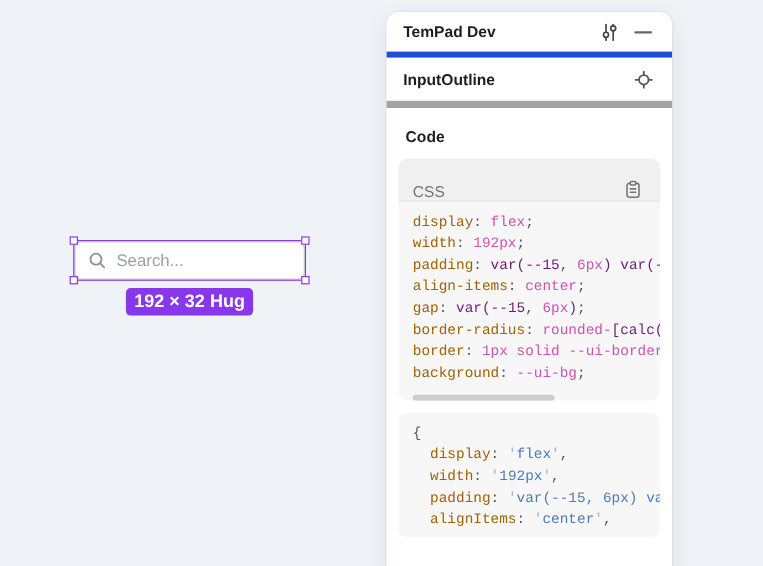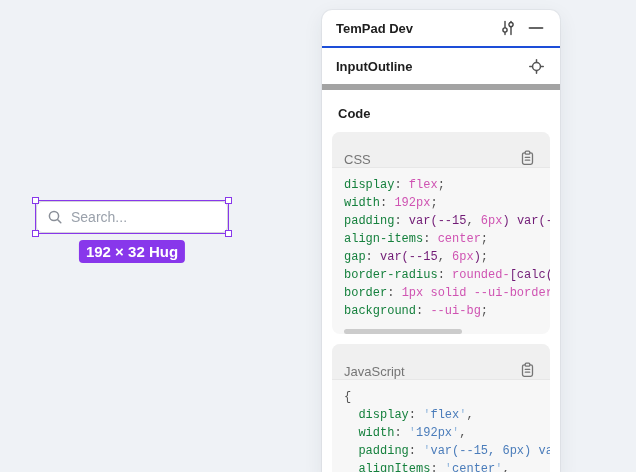--- a/index.html
+++ b/index.html
@@ -5,21 +5,21 @@
   * { margin: 0; padding: 0; box-sizing: border-box; }
   html, body { width: 636px; height: 472px; overflow: hidden; }
   body {
     position: relative;
     background: #eff2f6;
     font-family: "Liberation Sans", sans-serif;
     color: #1e1e1e;
   }
 
   
-  .stage-item { position: absolute; left: 36px; top: 201px; width: 192px; height: 32px; text-align: right; }
+  .stage-item { position: absolute; left: 62px; top: 201px; width: 192px; height: 32px; text-align: right; }
   .search-field {
     position: absolute; inset: 0;
     background: #ffffff;
     border: 1px solid #d3d4d8;
     border-radius: 6px;
     display: flex; align-items: center;
     padding: 0 10px; gap: 8px;
   }
   .search-placeholder { font-size: 14px; color: #9aa1ab; }
   .selection-outline {
@@ -44,21 +44,21 @@
 
   
   .panel {
     position: absolute; left: 322px; top: 10px; width: 238px; height: 470px;
     background: #ffffff; border-radius: 10px 10px 0 0;
     box-shadow: 0 0 0 1px rgba(0,0,0,0.04), 0 6px 20px rgba(40,50,70,0.08);
     overflow: hidden;
   }
   .panel-header {
     height: 38px; display: flex; align-items: center;
-    padding: 0 14px; border-bottom: 2px solid #1d4ed8;
+    padding: 0 14px; border-bottom: 5px solid #1d4ed8;
   }
   .panel-title { flex: 1; font-size: 13px; font-weight: bold; }
   .hdr-icon { display: flex; align-items: center; justify-content: center; width: 20px; height: 20px; cursor: pointer; }
   .hdr-icon + .hdr-icon { margin-left: 8px; }
   .component-row {
     height: 42px; display: flex; align-items: center;
     padding: 0 14px; border-bottom: 6px solid #a3a3a3;
   }
   .component-name { flex: 1; font-size: 13px; font-weight: bold; }
   .section-label { margin: 16px 16px 11px 16px; font-size: 13px; font-weight: bold; }
@@ -71,21 +71,21 @@
   }
   .code-block-title { flex: 1; font-size: 13px; color: #757575; }
   .copy-btn { display: flex; align-items: center; width: 18px; height: 18px; cursor: pointer; }
   .code-body {
     padding: 8px 0 6px 12px;
     font-family: "Liberation Mono", "DejaVu Sans Mono", monospace;
     font-size: 12px; line-height: 18px;
     white-space: pre; overflow: hidden;
   }
   .code-line { white-space: pre; }
-  .tk-p { color: #15803d; }
+  .tk-p { color: #a16207; }
   .tk-d { color: #555555; }
   .tk-v { color: #cf53b2; }
   .tk-f { color: #701a75; }
   .tk-s { color: #4a7cba; }
   .tk-q { color: #93b7dd; }
   .hscrollbar {
     margin: 3px 12px 0 12px; height: 5px; width: 118px;
     background: #cccccc; border-radius: 3px;
   }
   svg { display: block; }
@@ -156,27 +156,16 @@
           <line x1="5.3" y1="7.4" x2="9.7" y2="7.4"></line>
           <line x1="5.3" y1="10.2" x2="9.7" y2="10.2"></line>
         </svg>
       </div>
     </div>
     <div class="code-body"><div class="code-line"><span class="tk-p">display</span><span class="tk-d">: </span><span class="tk-v">flex</span><span class="tk-d">;</span></div><div class="code-line"><span class="tk-p">width</span><span class="tk-d">: </span><span class="tk-v">192px</span><span class="tk-d">;</span></div><div class="code-line"><span class="tk-p">padding</span><span class="tk-d">: </span><span class="tk-f">var(</span><span class="tk-f">--15</span><span class="tk-d">, </span><span class="tk-v">6px</span><span class="tk-f">)</span><span class="tk-d"> </span><span class="tk-f">var(--</span></div><div class="code-line"><span class="tk-p">align-items</span><span class="tk-d">: </span><span class="tk-v">center</span><span class="tk-d">;</span></div><div class="code-line"><span class="tk-p">gap</span><span class="tk-d">: </span><span class="tk-f">var(</span><span class="tk-f">--15</span><span class="tk-d">, </span><span class="tk-v">6px</span><span class="tk-f">)</span><span class="tk-d">;</span></div><div class="code-line"><span class="tk-p">border-radius</span><span class="tk-d">: </span><span class="tk-v">rounded-</span><span class="tk-f">[calc(</span></div><div class="code-line"><span class="tk-p">border</span><span class="tk-d">: </span><span class="tk-v">1px</span><span class="tk-d"> </span><span class="tk-v">solid</span><span class="tk-d"> </span><span class="tk-v">--ui-border-</span></div><div class="code-line"><span class="tk-p">background</span><span class="tk-d">: </span><span class="tk-v">--ui-bg</span><span class="tk-d">;</span></div></div>
     <div class="hscrollbar"></div>
   </div>
 
   <div class="code-block">
-    <div class="code-block-header">
-      <div class="code-block-title">JavaScript</div>
-      <div class="copy-btn">
-        <svg width="15" height="16" viewBox="0 0 15 16" fill="none" stroke="#757575" stroke-width="1.3" stroke-linecap="round">
-          <rect x="2.5" y="2.8" width="10" height="11.5" rx="1.8"></rect>
-          <rect x="5.2" y="1.2" width="4.6" height="3" rx="1" fill="#f0f0f0"></rect>
-          <line x1="5.3" y1="7.4" x2="9.7" y2="7.4"></line>
-          <line x1="5.3" y1="10.2" x2="9.7" y2="10.2"></line>
-        </svg>
-      </div>
-    </div>
     <div class="code-body"><div class="code-line"><span class="tk-d">{</span></div><div class="code-line"><span class="tk-d">  </span><span class="tk-p">display</span><span class="tk-d">: </span><span class="tk-q">'</span><span class="tk-s">flex</span><span class="tk-q">'</span><span class="tk-d">,</span></div><div class="code-line"><span class="tk-d">  </span><span class="tk-p">width</span><span class="tk-d">: </span><span class="tk-q">'</span><span class="tk-s">192px</span><span class="tk-q">'</span><span class="tk-d">,</span></div><div class="code-line"><span class="tk-d">  </span><span class="tk-p">padding</span><span class="tk-d">: </span><span class="tk-q">'</span><span class="tk-s">var(--15, 6px) var</span></div><div class="code-line"><span class="tk-d">  </span><span class="tk-p">alignItems</span><span class="tk-d">: </span><span class="tk-q">'</span><span class="tk-s">center</span><span class="tk-q">'</span><span class="tk-d">,</span></div></div>
   </div>
 
 </div>
 
 </body></html>

